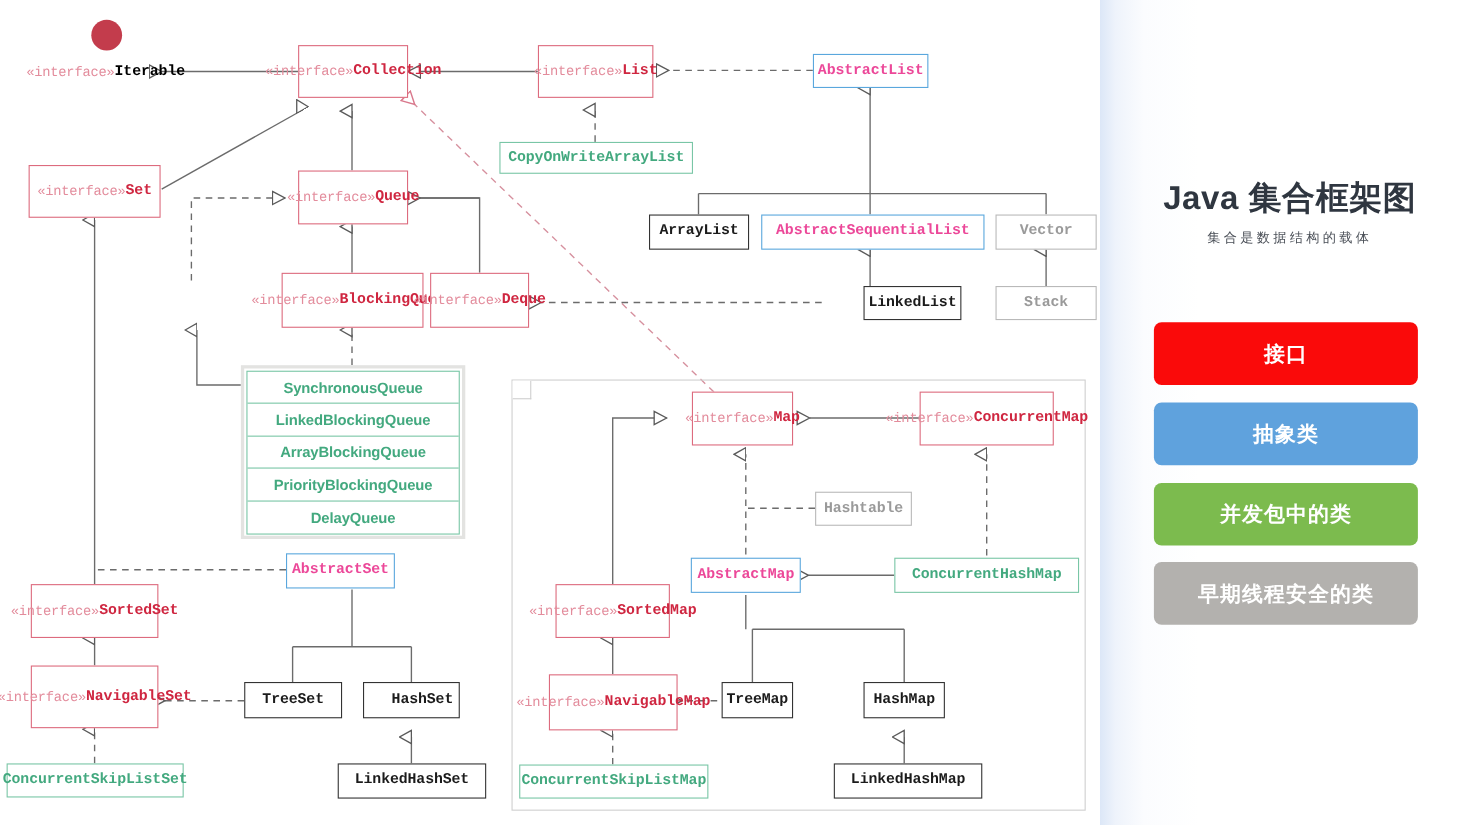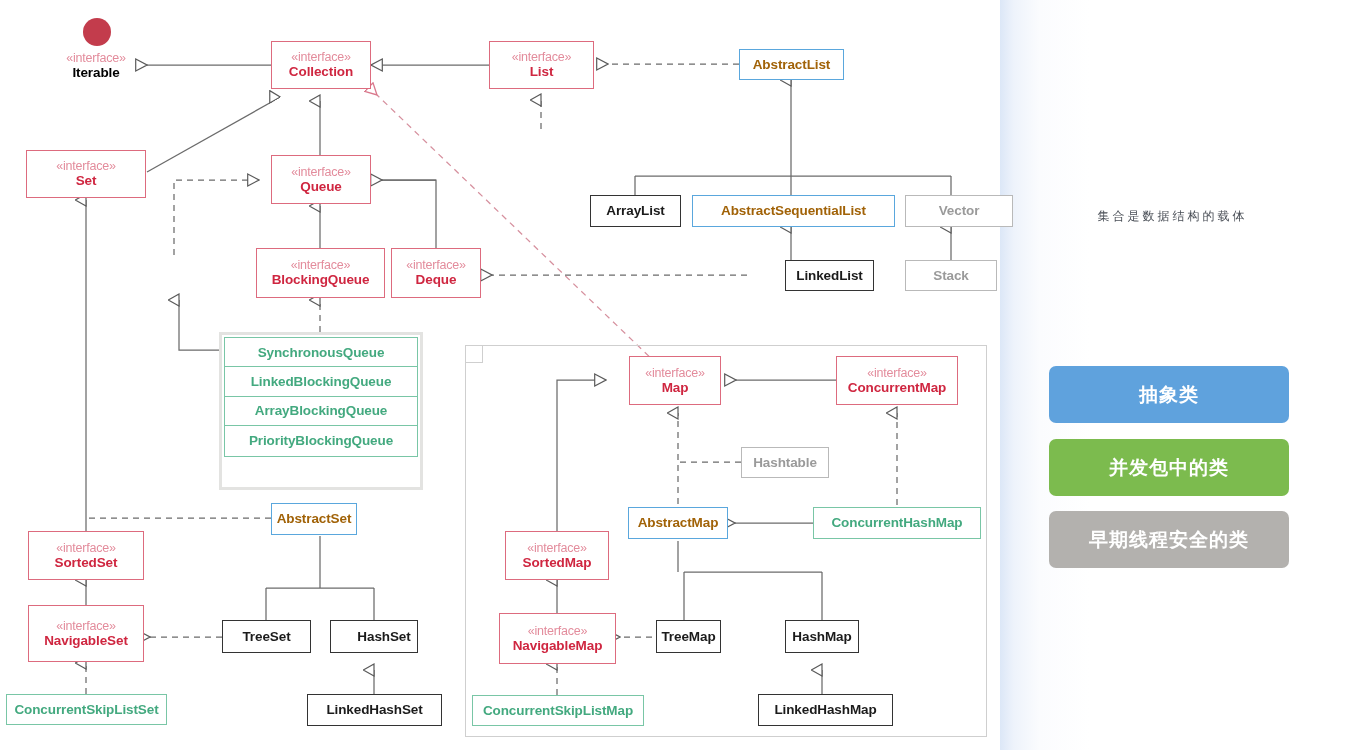--- a/index.html
+++ b/index.html
@@ -13,41 +13,42 @@
   #root{position:relative;width:1345px;height:750px;}
 
   
   #diagram{position:absolute;left:0;top:0;width:1000px;height:750px;background:#fff;}
   #wires{position:absolute;left:0;top:0;width:1000px;height:750px;}
 
   
   .node{
     position:absolute;
     box-sizing:border-box;
-    display:flex;flex-direction:column;
+    display:flex;flex-direction:row;
     align-items:center;justify-content:center;
     background:#ffffff;
     line-height:1.12;
     z-index:3;
+    font-family:Liberation Mono, monospace;
   }
   .node .stereo{
     font-size:12.5px;
     font-weight:400;
     color:#e38c9c;
     letter-spacing:-.2px;
   }
   .node .nm{font-size:13.5px;font-weight:bold;letter-spacing:-.1px;}
 
   
   .iface{border:1.6px solid #dd6b7e;}
   .iface .nm{color:#cf2640;}
 
   
   .abs{border:1.6px solid #5aa7dd;}
-  .abs .nm{color:#a16207;}
+  .abs .nm{color:#ec4899;}
 
   
   .conc{border:1.4px solid #79c6a6;}
   .conc .nm{color:#43a97f;}
 
   
   .cls{border:1.8px solid #333333;}
   .cls .nm{color:#1b1b1b;}
 
   
@@ -308,28 +309,31 @@
 
     <div class="node abs" style="left:739px;top:49px;width:105px;height:31px;">
       <span class="nm">AbstractList</span>
     </div>
 
     <div class="node abs" style="left:692px;top:195px;width:203px;height:32px;">
       <span class="nm">AbstractSequentialList</span>
     </div>
 
 
-    <div class="node abs" style="left:271px;top:503px;width:86px;height:32px;">
+    <div class="node abs" style="left:260px;top:503px;width:99px;height:32px;">
       <span class="nm">AbstractSet</span>
     </div>
 
     <div class="node abs" style="left:628px;top:507px;width:100px;height:32px;">
       <span class="nm">AbstractMap</span>
     </div>
 
+    <div class="node conc" style="left:454px;top:129px;width:176px;height:29px;">
+      <span class="nm">CopyOnWriteArrayList</span>
+    </div>
 
     <div class="node conc" style="left:6px;top:694px;width:161px;height:31px;">
       <span class="nm">ConcurrentSkipListSet</span>
     </div>
 
     <div class="node conc" style="left:813px;top:507px;width:168px;height:32px;">
       <span class="nm">ConcurrentHashMap</span>
     </div>
 
     <div class="node conc" style="left:472px;top:695px;width:172px;height:31px;">
@@ -361,45 +365,48 @@
     </div>
 
     <div class="node cls" style="left:785px;top:620px;width:74px;height:33px;">
       <span class="nm">HashMap</span>
     </div>
 
     <div class="node cls" style="left:758px;top:694px;width:135px;height:32px;">
       <span class="nm">LinkedHashMap</span>
     </div>
 
-    <div class="node gray" style="left:905px;top:195px;width:108px;height:32px;">
+    <div class="node gray" style="left:905px;top:195px;width:92px;height:32px;">
       <span class="nm">Vector</span>
     </div>
 
     <div class="node gray" style="left:905px;top:260px;width:92px;height:31px;">
       <span class="nm">Stack</span>
     </div>
 
     <div class="node gray" style="left:741px;top:447px;width:88px;height:31px;">
       <span class="nm">Hashtable</span>
     </div>
 
     <div id="cqwrap" style="left:219px;top:332px;width:204px;height:158px;">
       <div class="cqlist">
         <div class="cqrow">SynchronousQueue</div>
         <div class="cqrow">LinkedBlockingQueue</div>
         <div class="cqrow">ArrayBlockingQueue</div>
         <div class="cqrow">PriorityBlockingQueue</div>
+        <div class="cqrow">DelayQueue</div>
       </div>
     </div>
 
   </div>
 
   <div id="panel">
+    <div id="ptitle">Java 集合框架图</div>
     <div id="psub">集合是数据结构的载体</div>
 
+    <div class="legend" id="lg0">接口</div>
     <div class="legend" id="lg1">抽象类</div>
     <div class="legend" id="lg2">并发包中的类</div>
     <div class="legend" id="lg3">早期线程安全的类</div>
 
   </div>
 
 </div>
 
 </body></html>

